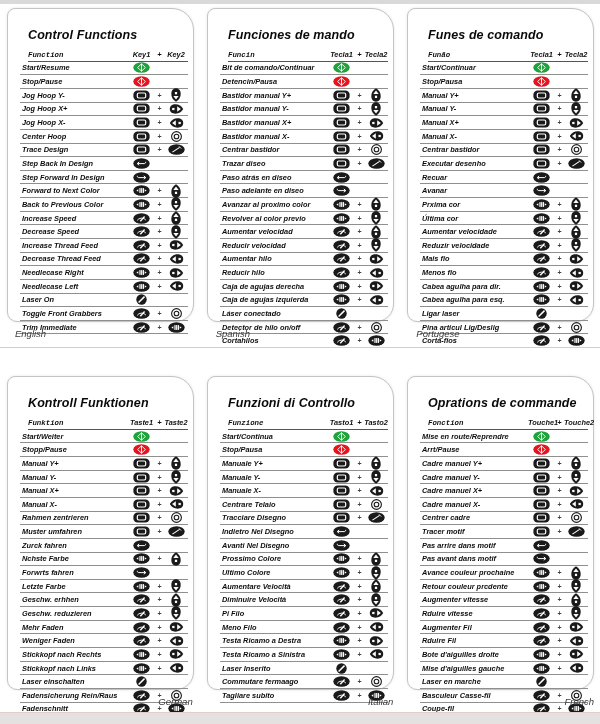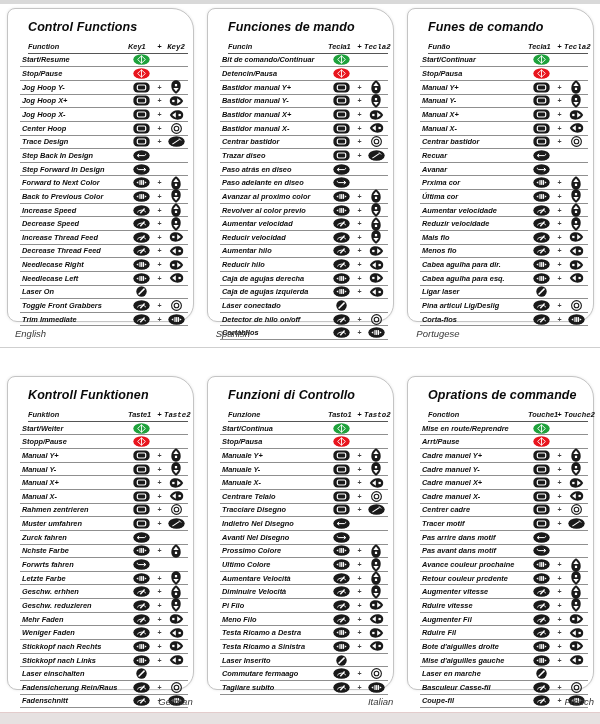--- a/index.html
+++ b/index.html
@@ -5,27 +5,27 @@
   html,body{margin:0;padding:0;background:#ffffff;}
   .page{width:600px;height:724px;overflow:hidden;background:#ffffff;
         font-family:"Liberation Sans",sans-serif;display:flex;flex-direction:column;}
   .strip-top{height:5px;background:#d9d9d9;}
   .strip-bottom{height:15px;background:#e6e1e1;border-top:1px solid #e3cccc;margin-top:auto;}
   .cards-grid{display:flex;gap:13px;padding:4px 6px 0 7px;}
   .card{width:187px;height:314px;box-sizing:border-box;background:#fff;
         border:1px solid #c4c4c4;border-radius:8px 22px 18px 10px;
         padding:7px 5px 0 12px;box-shadow:0 0 3px rgba(0,0,0,0.10);}
   .card-title{font:italic 700 12.5px "Liberation Sans",sans-serif;color:#0a0a0a;
-              margin:4px 0 8px 8px;letter-spacing:.1px;white-space:nowrap;}
+              margin:12px 0 8px 8px;letter-spacing:.1px;white-space:nowrap;}
   .card-header{display:flex;align-items:baseline;margin-left:8px;padding-bottom:2px;
                border-bottom:1px solid #555;font:italic 700 7.4px "Liberation Sans",sans-serif;color:#111;}
-  .h-fn{flex:1;}
-  .h-k1{width:27px;text-align:left;white-space:nowrap;}
+  .h-fn{flex:1;font-family:Liberation Mono, monospace;}
+  .h-k1{width:27px;text-align:center;white-space:nowrap;}
   .h-plus{width:9px;text-align:center;}
-  .h-k2{width:24px;text-align:center;white-space:nowrap;font-family:Liberation Mono, monospace;}
+  .h-k2{width:24px;text-align:center;white-space:nowrap;}
   .rows{}
   .row{display:flex;align-items:center;height:12.65px;border-bottom:1px solid #8f8f8f;}
   .row-label{flex:1;font:italic 700 7.4px "Liberation Sans",sans-serif;color:#0d0d0d;
              white-space:nowrap;padding-left:2px;overflow:visible;}
   .key-slot{width:27px;display:flex;align-items:center;justify-content:center;}
   .key-slot.k2{width:24px;}
   .plus-cell{width:9px;text-align:center;font:700 7px "Liberation Sans",sans-serif;color:#444;}
   .icon{display:flex;align-items:center;justify-content:center;}
   .icon svg{display:block;}
   .lang-row{display:flex;gap:15px;padding:6px 6px 0 7px;}
@@ -1066,20 +1066,41 @@
             <span class="key-slot k2">
               <span class="icon">
                 <svg width="11" height="11" viewBox="0 0 11 11">
                   <circle cx="5.5" cy="5.5" r="4.9" fill="none" stroke="#1a1a1a" stroke-width="1.1"></circle>
                   <circle cx="5.5" cy="5.5" r="2.3" fill="none" stroke="#1a1a1a" stroke-width="1.1"></circle>
                 </svg>
               </span>
             </span>
           </div>
           <div class="row">
+            <span class="row-label">Executar desenho</span>
+            <span class="key-slot k1">
+              <span class="icon">
+                <svg width="17" height="11" viewBox="0 0 17 11">
+                  <rect x="0.4" y="0.4" width="16.2" height="10.2" rx="4.2" fill="#1a1a1a"></rect>
+                  <rect x="4.3" y="3" width="8.4" height="5" rx="1.4" fill="none" stroke="#fff" stroke-width="1.2"></rect>
+                </svg>
+              </span>
+            </span>
+            <span class="plus-cell">+</span>
+            <span class="key-slot k2">
+              <span class="icon">
+                <svg width="17" height="11" viewBox="0 0 17 11">
+                  <ellipse cx="8.5" cy="5.5" rx="8.2" ry="5.3" fill="#1a1a1a"></ellipse>
+                  <line x1="4.4" y1="8.1" x2="11.6" y2="3.4" stroke="#fff" stroke-width="1.1"></line>
+                  <line x1="11" y1="2.3" x2="13.2" y2="4.6" stroke="#fff" stroke-width="0.8"></line>
+                </svg>
+              </span>
+            </span>
+          </div>
+          <div class="row">
             <span class="row-label">Recuar</span>
             <span class="key-slot k1">
               <span class="icon">
                 <svg width="17" height="11" viewBox="0 0 17 11">
                   <ellipse cx="8.5" cy="5.5" rx="8.2" ry="5.3" fill="#1a1a1a"></ellipse>
                   <path d="M6.2 3.9 L4.2 5.6 L6.2 7.2" fill="none" stroke="#fff" stroke-width="1"></path>
                   <path d="M4.4 5.6 L11.2 5.6 C12.3 5.6 12.7 4.9 12.7 3.8" fill="none" stroke="#fff" stroke-width="1"></path>
                 </svg>
               </span>
             </span>

